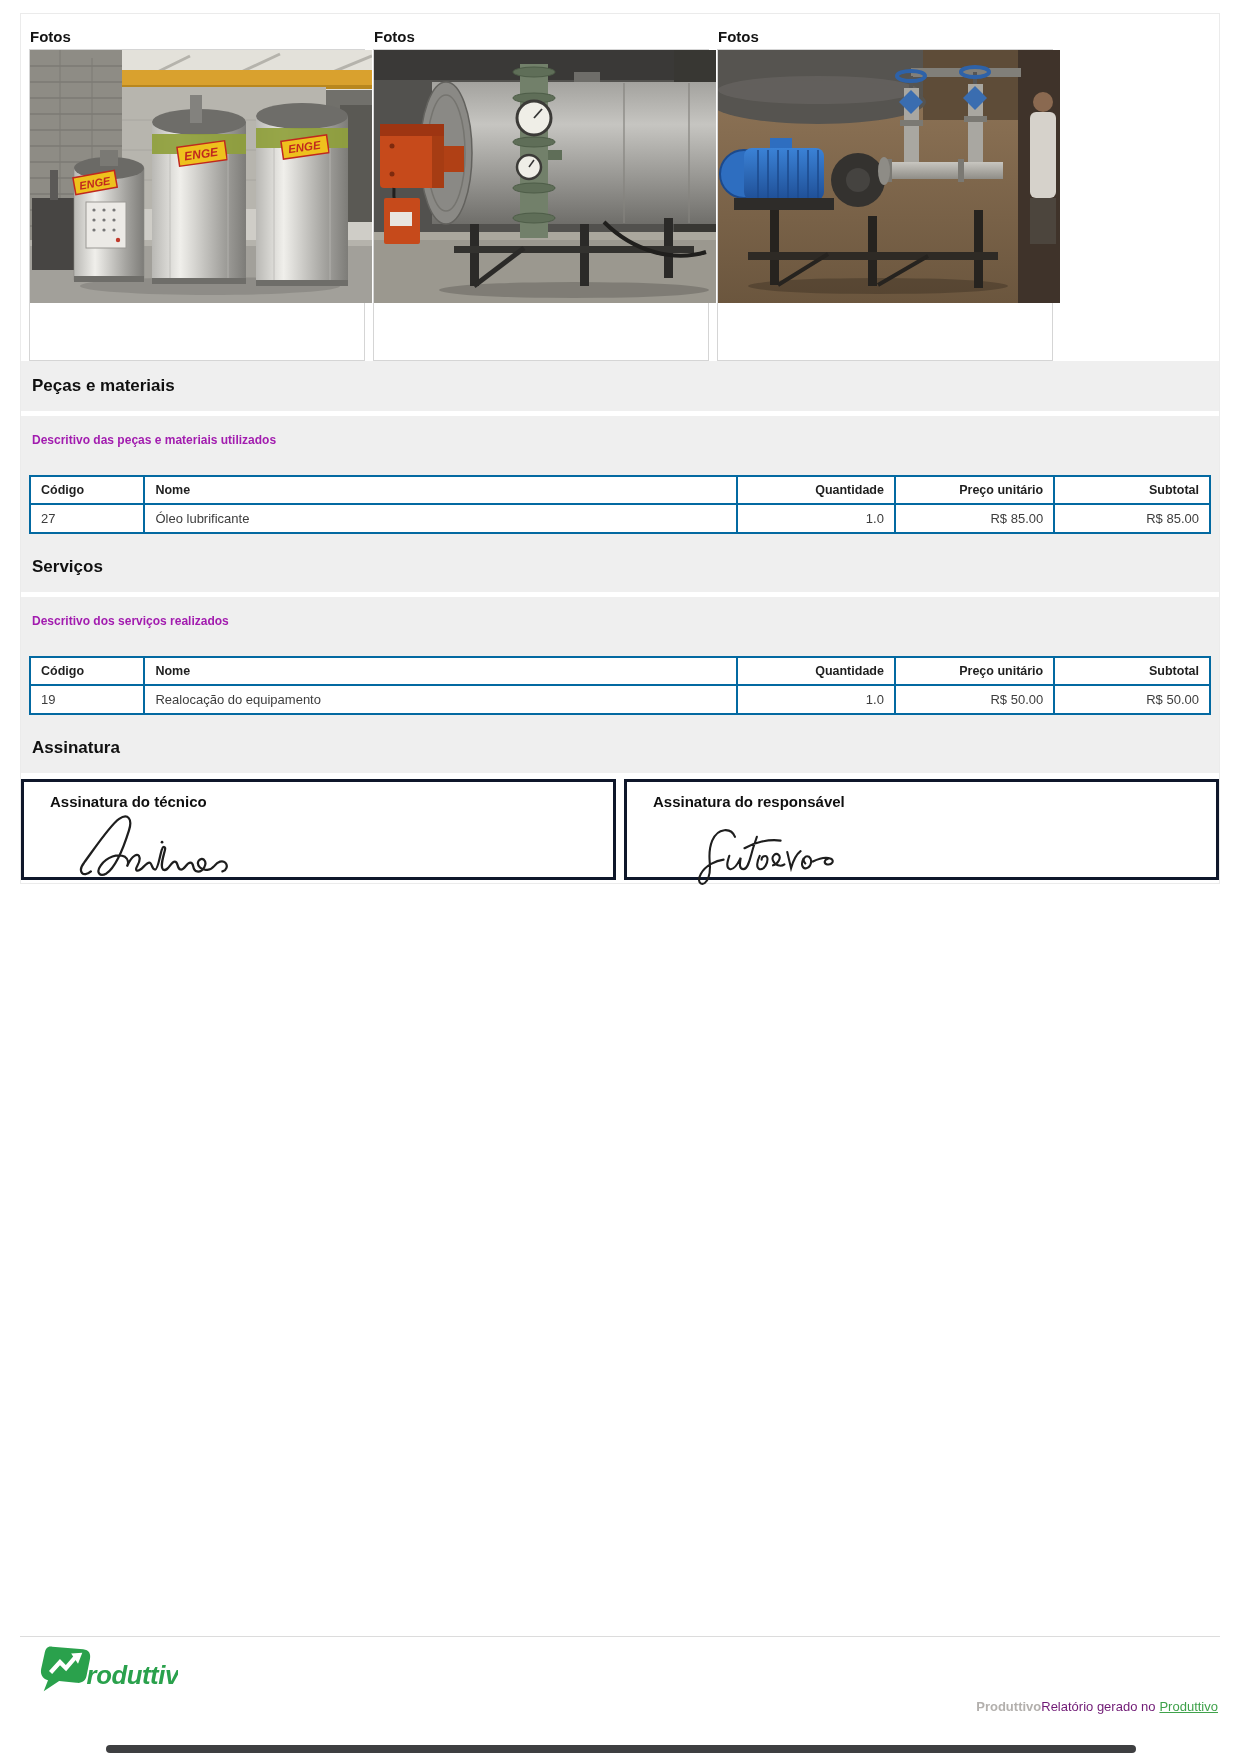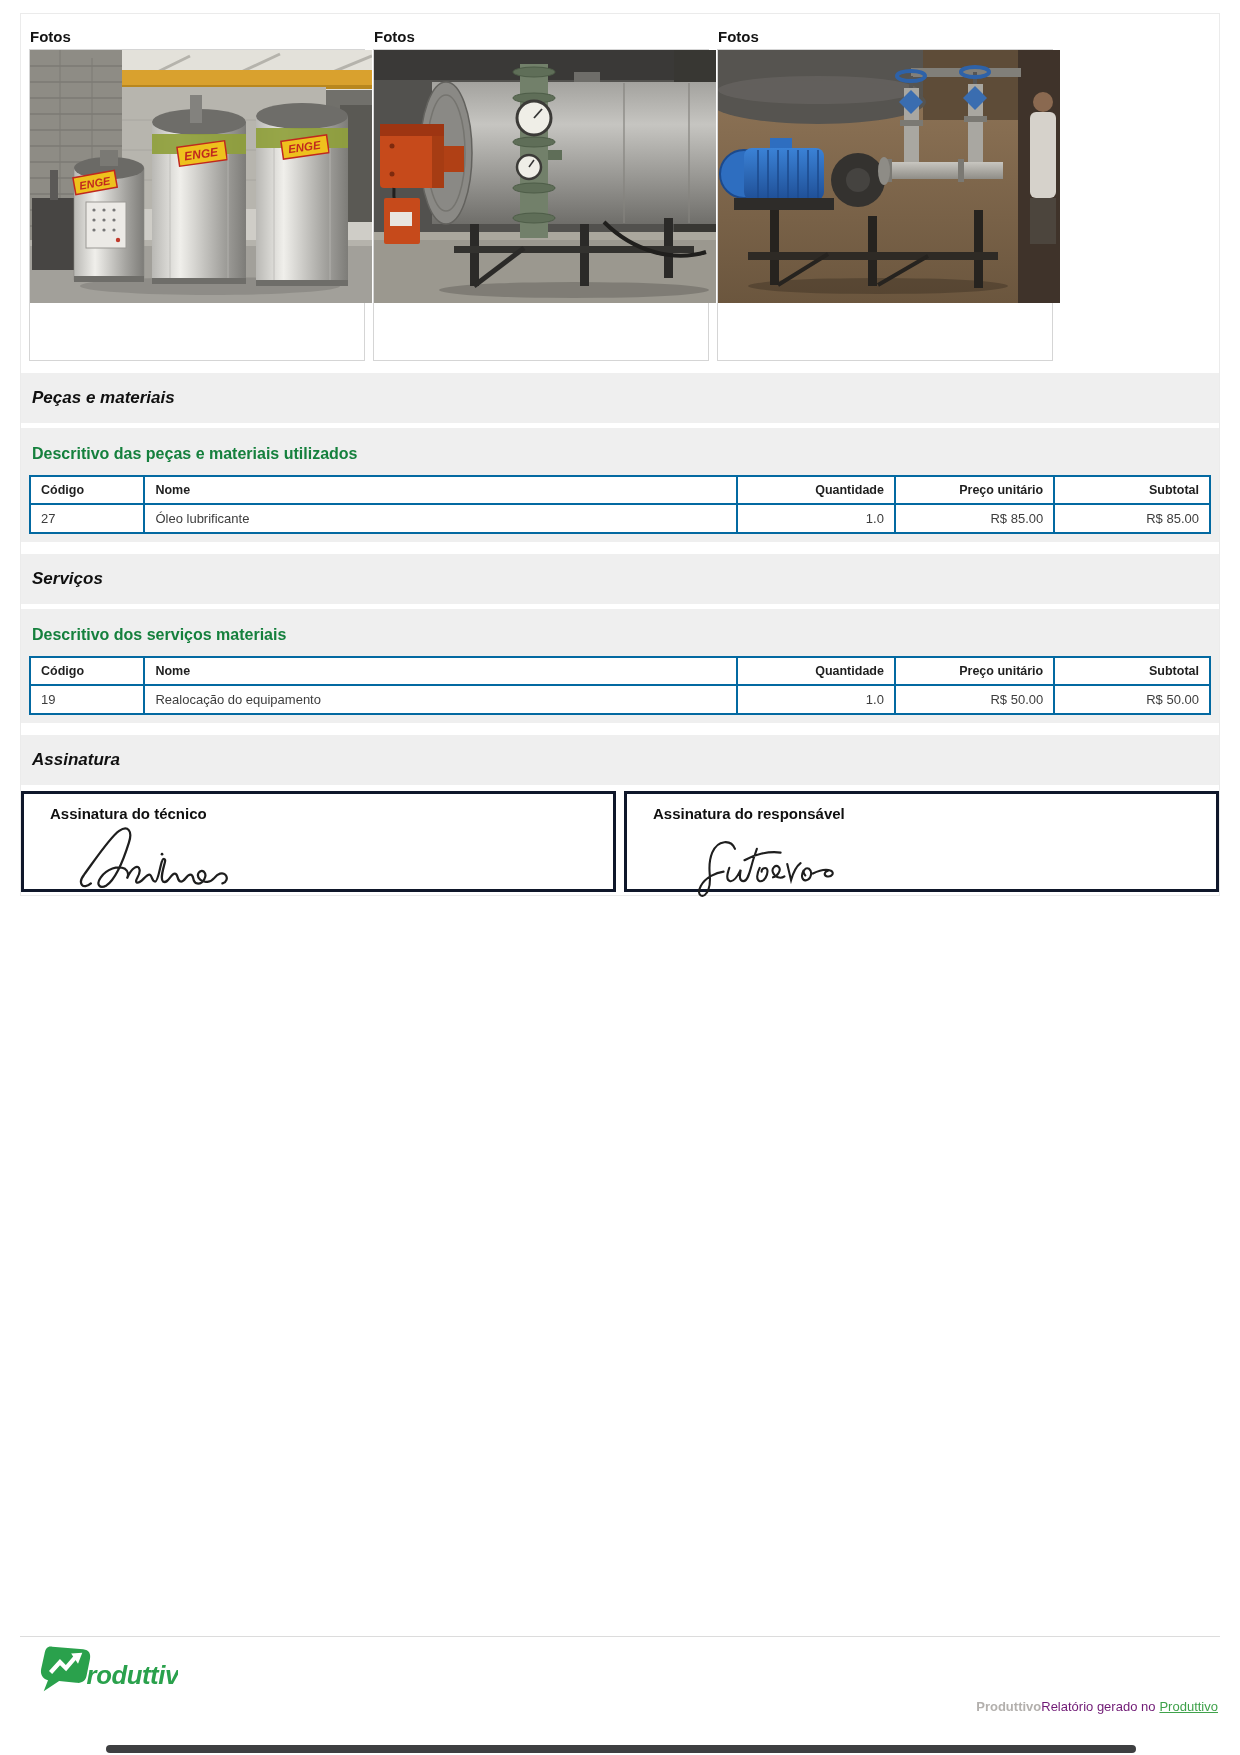--- a/index.html
+++ b/index.html
@@ -13,25 +13,25 @@
     border:1px solid #ebebeb; background:#fff; padding-bottom:3px;
   }
   
   .photos-row { display:flex; padding:7px 8px 0 8px; }
   .photo-col { width:336px; margin-right:8px; }
   .photo-label { font-size:15px; font-weight:bold; color:#141414; padding:7px 1px 4px 1px; }
   .photo-card { border:1px solid #d5d5d5; height:312px; background:#fff; }
   .photo-card svg { display:block; width:342px; height:253px; }
   
   .section-band {
-    background:#efefef; margin-top:12px; padding:15px 11px;
-    font-size:17px; font-weight:bold; color:#101010;font-style:italic;
+    background:#efefef; padding:15px 11px;
+    font-size:17px; font-weight:bold; color:#101010;
   }
   .panel { background:#efefef; margin-top:5px; padding:8px; }
-  .panel-title { font-size:16px; font-weight:bold; color:#15803d; padding:9px 3px 12px 3px; }
+  .panel-title { font-size:12px; font-weight:bold; color:#a21caf; padding:9px 3px 28px 3px; }
   table { width:100%; border-collapse:collapse; background:#fff; table-layout:fixed; }
   th, td { border:2px solid #0369a1; padding:6px 10px; font-size:13px; text-align:left; vertical-align:middle; }
   th { font-weight:bold; color:#1f1f1f; font-size:12.5px; }
   td { color:#3d3d3d; }
   .num { text-align:right;margin-top:40px; }
   col.c-codigo { width:9.7%; } col.c-nome { width:50.2%; }
   col.c-qtd { width:13.4%; } col.c-preco { width:13.5%; } col.c-sub { width:13.2%; }
   
   .sig-row { display:flex; margin-top:6px; }
   .sig-box { width:599px; border:3px solid #0f172a; height:101px; background:#fff;padding-left:12px; }
@@ -288,21 +288,21 @@
           <td class="num">R$ 85.00</td>
           <td class="num">R$ 85.00</td>
         </tr>
       </tbody>
     </table>
   </div>
 
   <div class="section-band">Serviços</div>
 
   <div class="panel">
-    <div class="panel-title">Descritivo dos serviços materiais</div>
+    <div class="panel-title">Descritivo dos serviços realizados</div>
     <table>
       <colgroup>
           <col class="c-codigo">
           <col class="c-nome">
           <col class="c-qtd">
           <col class="c-preco">
           <col class="c-sub">
         </colgroup>
       <thead>
         <tr>

